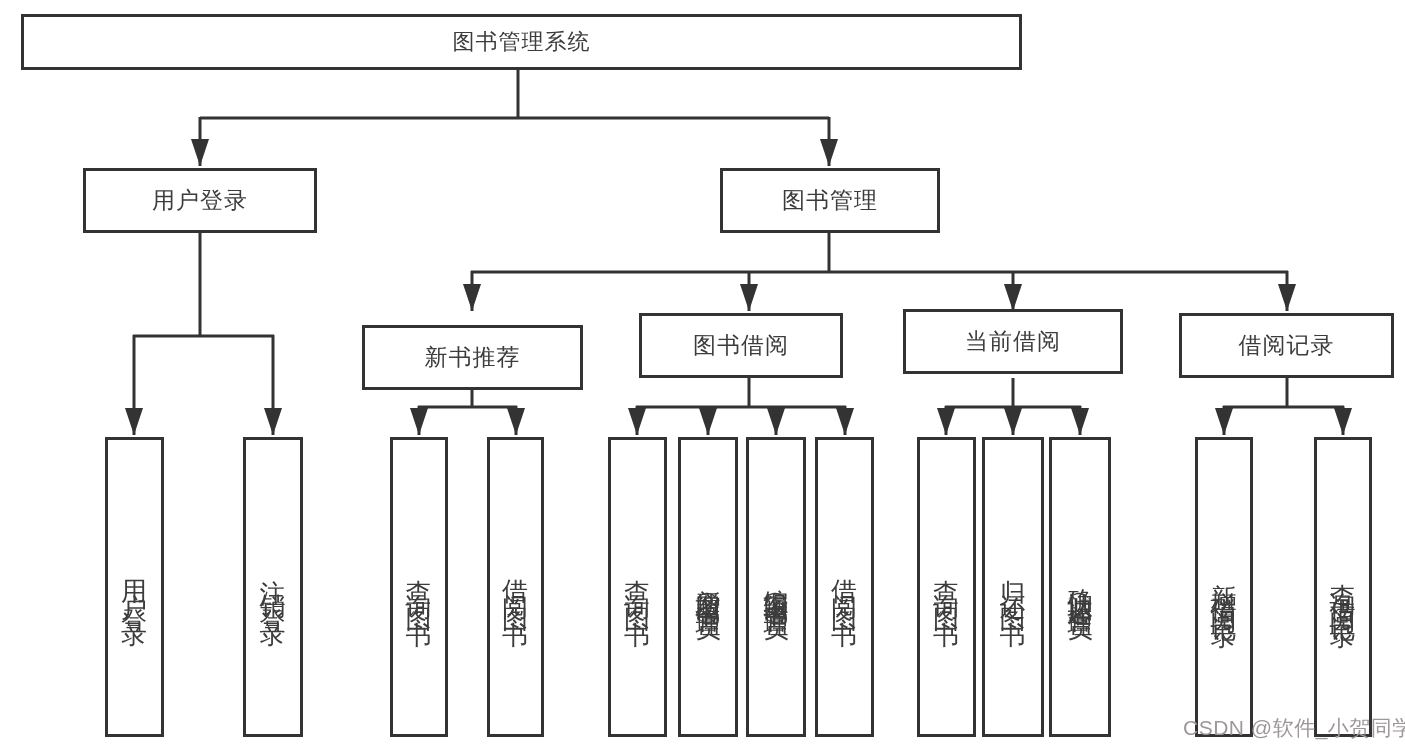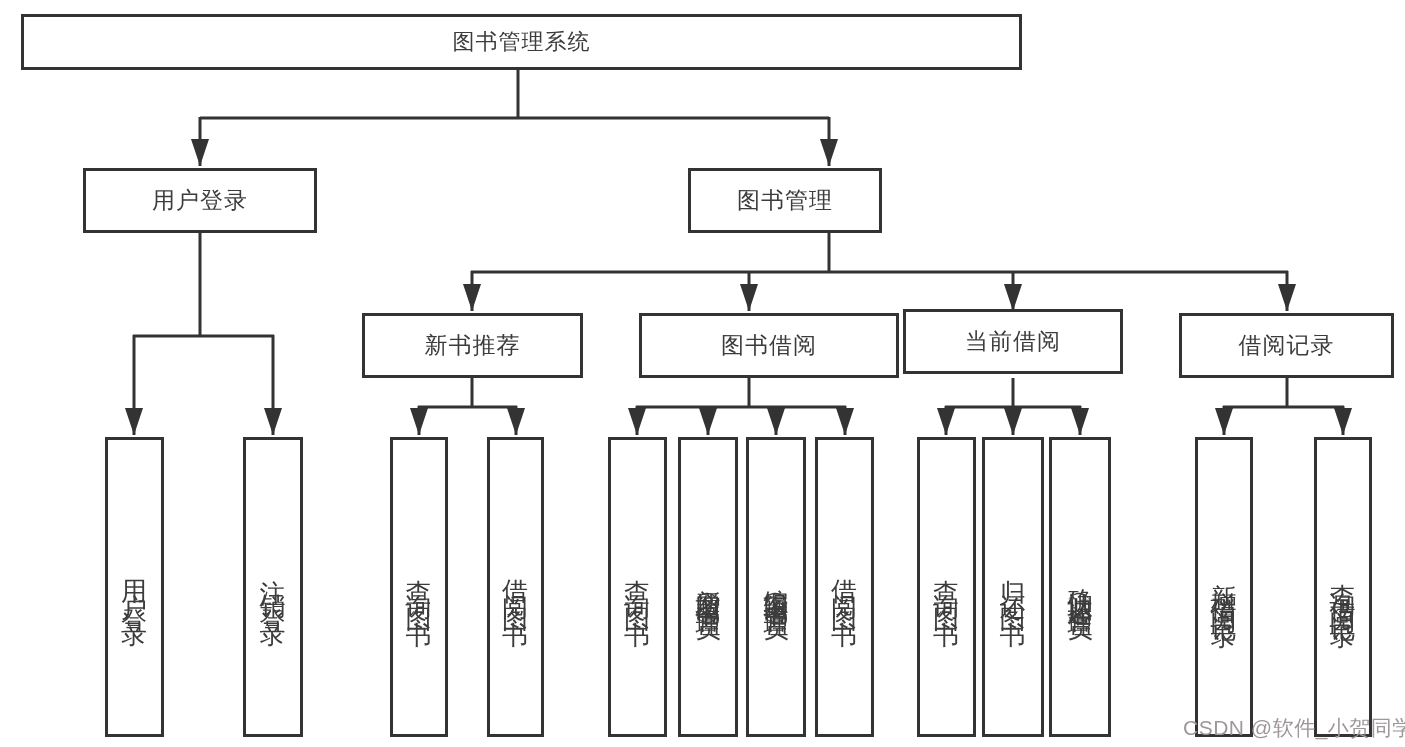--- a/index.html
+++ b/index.html
@@ -115,24 +115,24 @@
       <line x1="1287" y1="378" x2="1287" y2="407"></line>
       <line x1="1223" y1="407" x2="1344" y2="407"></line>
       <line x1="1224" y1="406" x2="1224" y2="435" marker-end="url(#arr)"></line>
       <line x1="1343" y1="406" x2="1343" y2="435" marker-end="url(#arr)"></line>
     </g>
   </svg>
 
   <div class="box hbox root-box" style="left:21px;top:14px;width:1001px;height:56px;">图书管理系统</div>
 
   <div class="box hbox" style="left:83px;top:168px;width:234px;height:65px;">用户登录</div>
-  <div class="box hbox" style="left:688px;top:168px;width:194px;height:65px;">图书管理</div>
+  <div class="box hbox" style="left:720px;top:168px;width:220px;height:65px;">图书管理</div>
 
-  <div class="box hbox" style="left:362px;top:313px;width:221px;height:65px;text-align:center;">新书推荐</div>
-  <div class="box hbox" style="left:639px;top:313px;width:260px;height:65px;font-family:Liberation Serif, serif;">图书借阅</div>
+  <div class="box hbox" style="left:362px;top:325px;width:221px;height:65px;text-align:center;">新书推荐</div>
+  <div class="box hbox" style="left:639px;top:313px;width:204px;height:65px;font-family:Liberation Serif, serif;">图书借阅</div>
   <div class="box hbox" style="left:903px;top:309px;width:220px;height:65px;">当前借阅</div>
   <div class="box hbox" style="left:1179px;top:313px;width:215px;height:65px;">借阅记录</div>
 
   <div class="box vbox vs" style="left:105px;top:437px;width:59px;height:300px;">用户登录</div>
   <div class="box vbox vs" style="left:243px;top:437px;width:60px;height:300px;">注销登录</div>
 
   <div class="box vbox vs" style="left:390px;top:437px;width:58px;height:300px;">查询图书</div>
   <div class="box vbox vs" style="left:487px;top:437px;width:57px;height:300px;">借阅图书</div>
 
   <div class="box vbox vs" style="left:608px;top:437px;width:59px;height:300px;">查询图书</div>

